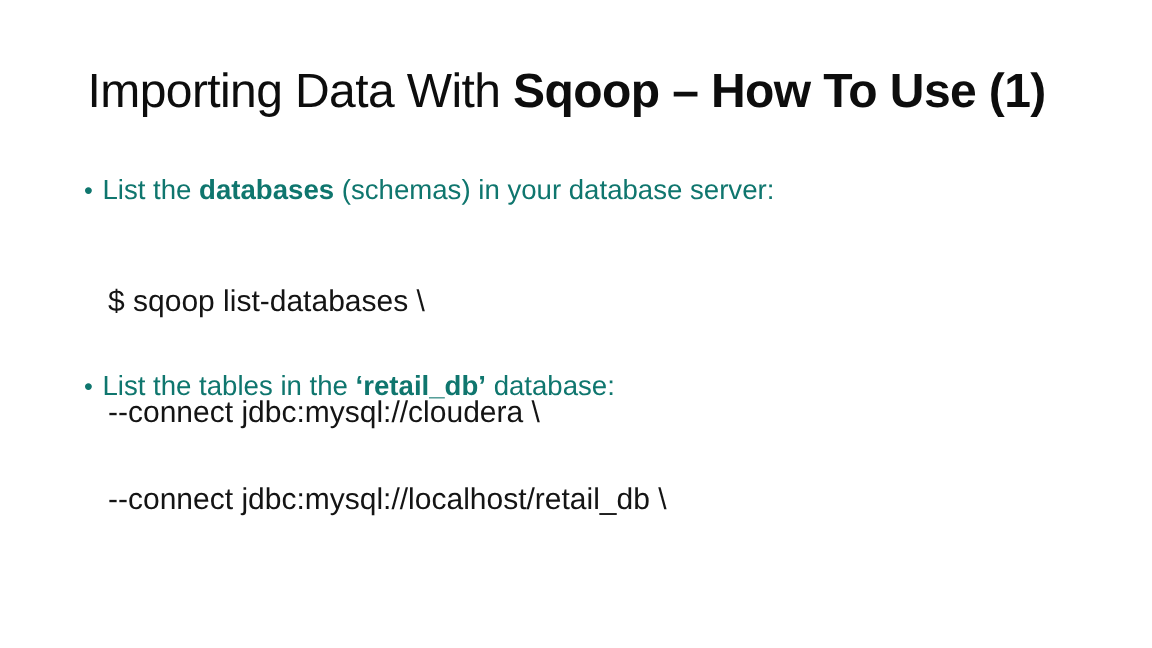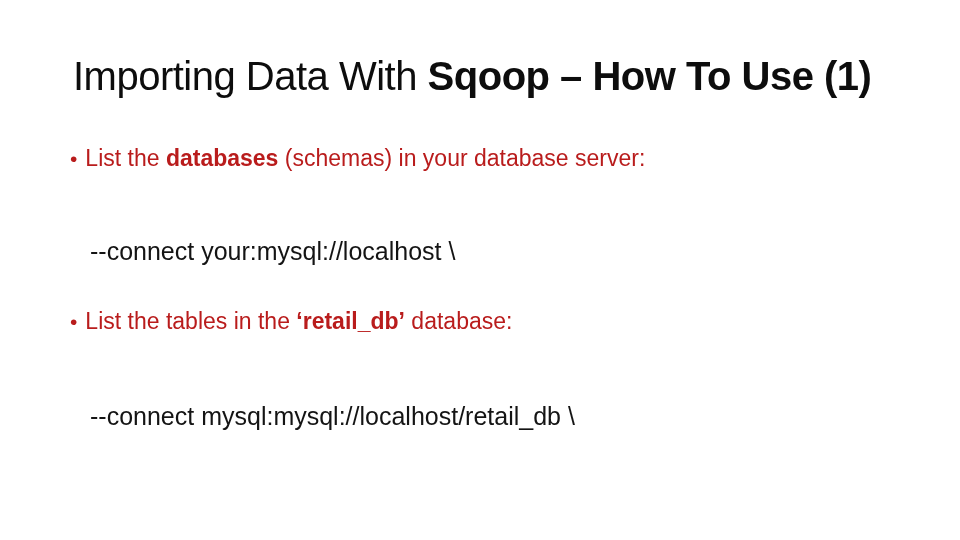--- a/index.html
+++ b/index.html
@@ -25,21 +25,21 @@
     color: #0d0d0d;
   }
   .title-bold { font-weight: 700; }
 
   .bullet-line {
     position: absolute;
     left: 70px;
     font-size: 23px;
     line-height: 28px;
     white-space: pre;
-    color: #b91c1c;
+    color: #0f766e;
   }
   .bullet-marker {
     display: inline-block;
     margin-right: 8px;
     font-size: 21px;
     vertical-align: baseline;
   }
   .bullet-bold { font-weight: 700; }
   .bullet-1 { top: 144px; }
   .bullet-2 { top: 307px; text-align: right; }
@@ -59,23 +59,24 @@
 </head>
 <body>
 
 <div class="slide">
 
   <h1 class="title"><span class="title-regular">Importing Data With </span><span class="title-bold">Sqoop – How To Use (1)</span></h1>
 
   <div class="bullet-line bullet-1"><span class="bullet-marker">•</span><span>List the </span><span class="bullet-bold">databases</span><span> (schemas) in your database server:</span></div>
 
   <div class="code-block code-1">
-    <div class="code-line">--connect your:mysql://localhost \</div>
+    <div class="code-line">$ sqoop list-databases \</div>
+    <div class="code-line">--connect jdbc:mysql://cloudera \</div>
   </div>
 
   <div class="bullet-line bullet-2"><span class="bullet-marker">•</span><span>List the tables in the </span><span class="bullet-bold">‘retail_db’</span><span> database:</span></div>
 
   <div class="code-block code-2">
-    <div class="code-line">--connect mysql:mysql://localhost/retail_db \</div>
+    <div class="code-line">--connect jdbc:mysql://localhost/retail_db \</div>
     
   </div>
 
 </div>
 
 </body></html>

